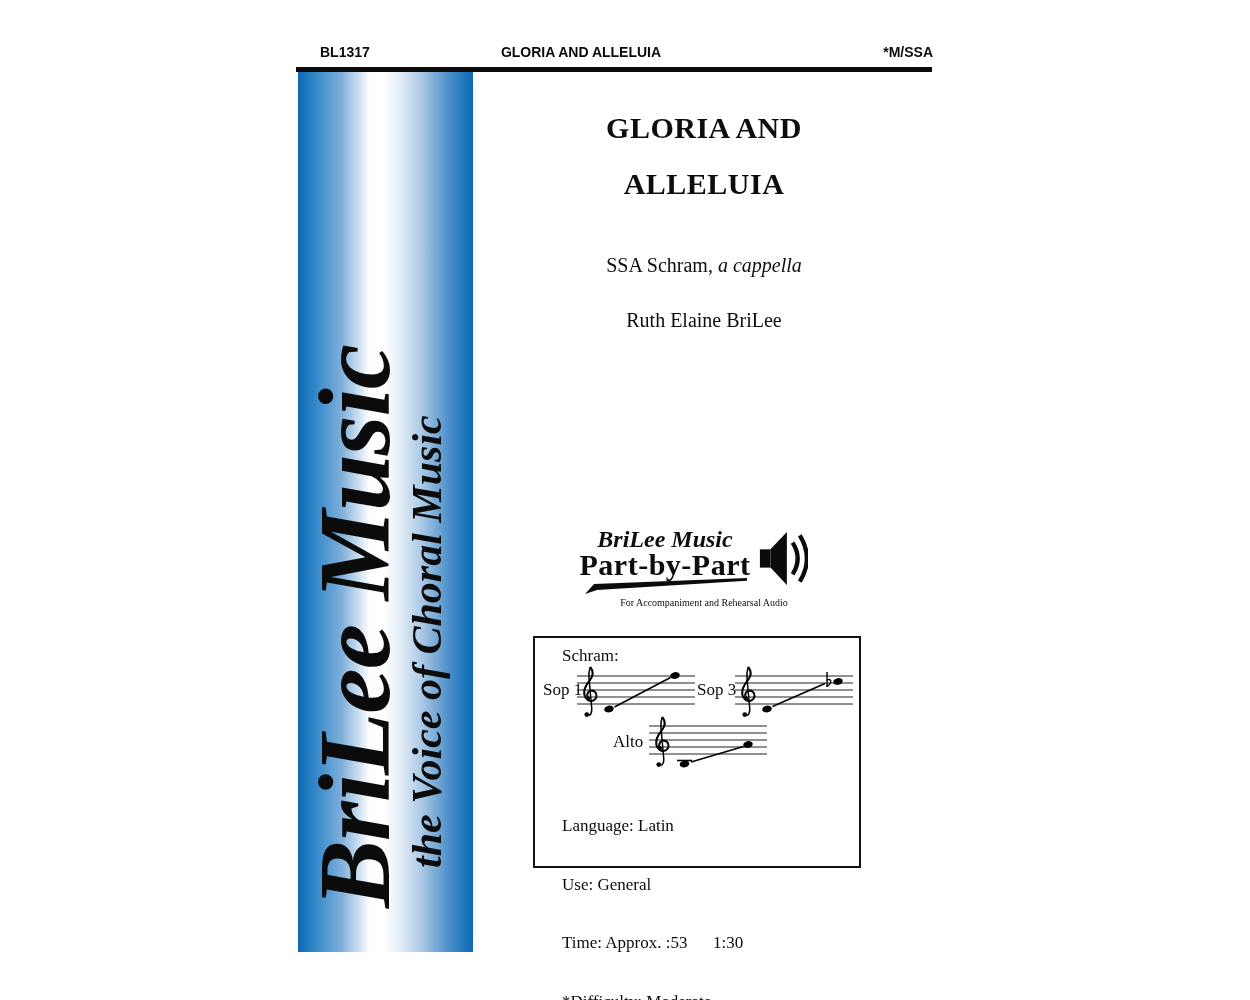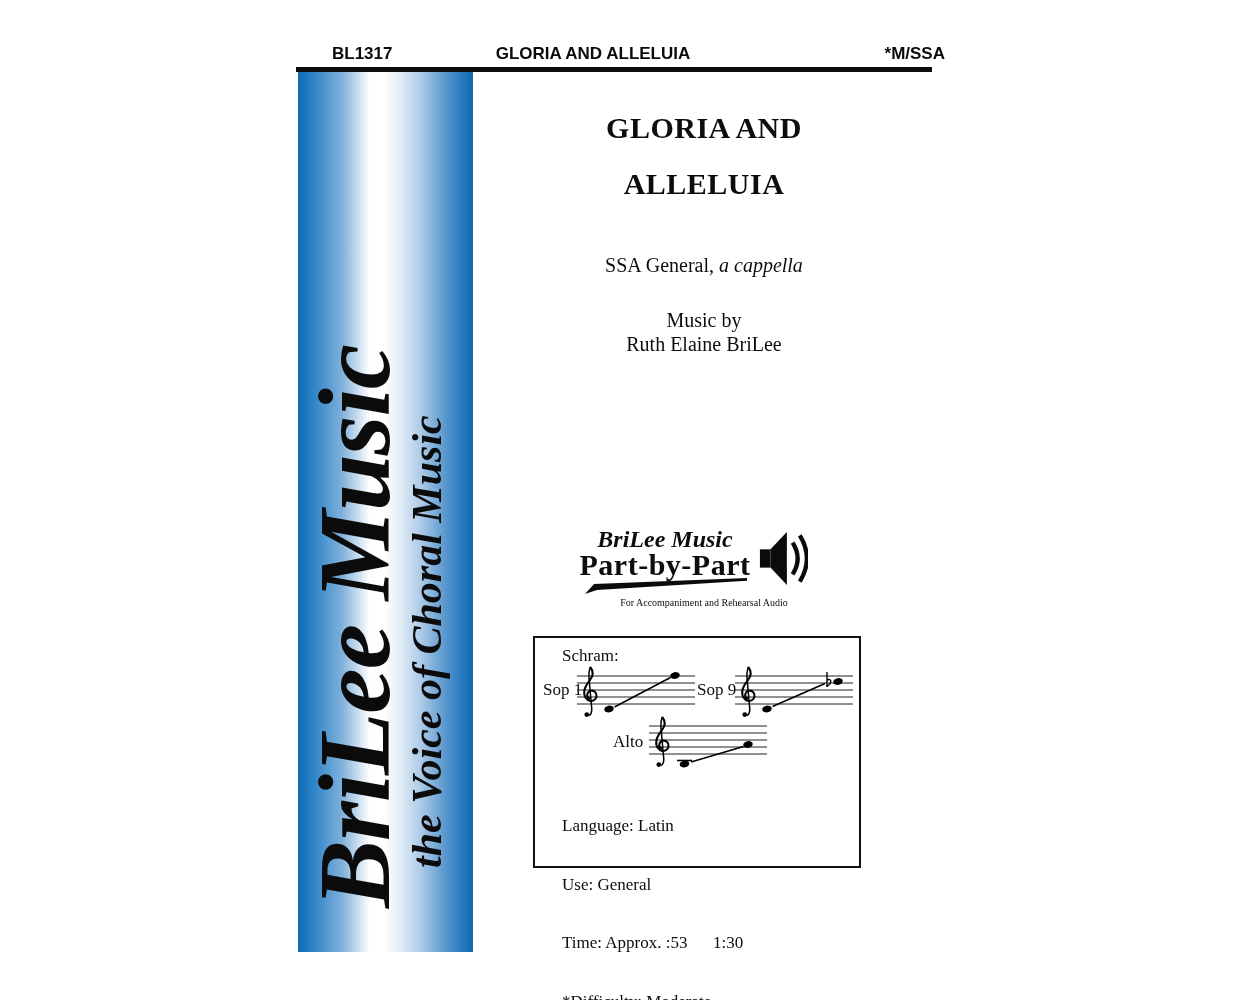--- a/index.html
+++ b/index.html
@@ -1,21 +1,21 @@
 <!DOCTYPE html>
 <html><head>
 <meta charset="utf-8">
 <style>
   html,body{margin:0;padding:0;}
   body{width:1250px;height:1000px;background:#ffffff;position:relative;overflow:hidden;
        font-family:"Liberation Serif",serif;color:#0d0d0d;}
 
   
-  .header-row{position:absolute;left:308px;top:44px;width:639px;height:22px;
-    font-family:"Liberation Sans",sans-serif;font-weight:bold;font-size:17px;color:#0a0a0a;}
+  .header-row{position:absolute;left:296px;top:44px;width:639px;height:22px;
+    font-family:"Liberation Sans",sans-serif;font-weight:bold;font-size:14px;color:#0a0a0a;}
   .header-catalog{position:absolute;left:24px;top:0;}
   .header-title{position:absolute;left:285px;top:0;transform:translateX(-50%);white-space:nowrap;}
   .header-voicing{position:absolute;right:2px;top:0;}
   .header-rule{position:absolute;left:296px;top:67px;width:636px;height:5px;background:#0c0c0c;}
 
   
   .banner{position:absolute;left:298px;top:72px;width:175px;height:880px;
     background:linear-gradient(to right,#0e67b0 0%,#2a82c6 8%,#7fb0da 25%,#ffffff 41%,
       #ffffff 49%,#e4eef7 58%,#aecbe7 70%,#5494cc 85%,#1f77be 95%,#0e67b0 100%);}
   .banner-rot{position:absolute;left:0;top:880px;width:880px;height:175px;
@@ -67,25 +67,24 @@
     <div class="banner-tagline">the Voice of Choral Music</div>
   </div>
 </div>
 
 <div class="col cover-title">
   <div>GLORIA AND</div>
   <div>ALLELUIA</div>
 </div>
 
 <div class="col cover-voicing">
-  <span>SSA General, </span><span class="ital">a cappella</span>
+  <span>SSA Schram, </span><span class="ital">a cappella</span>
 </div>
 
 <div class="col cover-credit">
-  <div>Music by</div>
   <div>Ruth Elaine BriLee</div>
 </div>
 
 <div class="pbp-row">
   <div class="pbp-text">
     <div class="pbp-brand">BriLee Music</div>
     <div class="pbp-product">Part-by-Part</div>
   </div>
   <svg class="speaker-svg" width="50" height="58" viewBox="0 0 52 60">
     <rect x="2" y="21" width="11" height="19" fill="#0b0b0b"></rect>
@@ -117,21 +116,21 @@
     <g transform="translate(7,3)">
       <path d="M8.2 0 C11.4 4 11.2 9.2 7.6 13.6 C3.5 18.6 1.4 23 2.3 27.6 C3.3 32.6 7.9 35.2 11.6 33.4 C15 31.8 15.6 27 12.8 24.7 C10.2 22.6 6.4 23.6 5.4 26.7 C4.7 28.9 5.9 31.1 8 31.7" fill="none" stroke="#000" stroke-width="2.1"></path>
       <path d="M8.2 0 C7 3.4 6.6 7.4 7.1 12.4 L9.7 41 C10 44.6 9.3 47.2 7.2 48.5" fill="none" stroke="#000" stroke-width="1.5"></path>
       <circle cx="4.8" cy="47.6" r="2.4" fill="#000"></circle>
     </g>
     <line x1="39.5" y1="43" x2="95.5" y2="13.5" stroke="#000" stroke-width="1.6"></line>
     <ellipse cx="34" cy="45" rx="4.8" ry="3.4" transform="rotate(-12 34 45)" fill="#000"></ellipse>
     <ellipse cx="100" cy="11.5" rx="4.8" ry="3.4" transform="rotate(-12 100 11.5)" fill="#000"></ellipse>
   </svg>
 
-  <span class="staff-label" style="left:162px;top:42px;">Sop 9</span>
+  <span class="staff-label" style="left:162px;top:42px;">Sop 3</span>
   <svg class="staff-svg" style="left:198px;top:26px;" width="122" height="58" viewBox="0 0 122 58">
     <g stroke="#222" stroke-width="1">
       <line x1="2" y1="12" x2="120" y2="12"></line>
         <line x1="2" y1="19" x2="120" y2="19"></line>
       <line x1="2" y1="26" x2="120" y2="26"></line>
         <line x1="2" y1="33" x2="120" y2="33"></line>
       <line x1="2" y1="40" x2="120" y2="40"></line>
     </g>
     <g transform="translate(7,3)">
       <path d="M8.2 0 C11.4 4 11.2 9.2 7.6 13.6 C3.5 18.6 1.4 23 2.3 27.6 C3.3 32.6 7.9 35.2 11.6 33.4 C15 31.8 15.6 27 12.8 24.7 C10.2 22.6 6.4 23.6 5.4 26.7 C4.7 28.9 5.9 31.1 8 31.7" fill="none" stroke="#000" stroke-width="2.1"></path>

